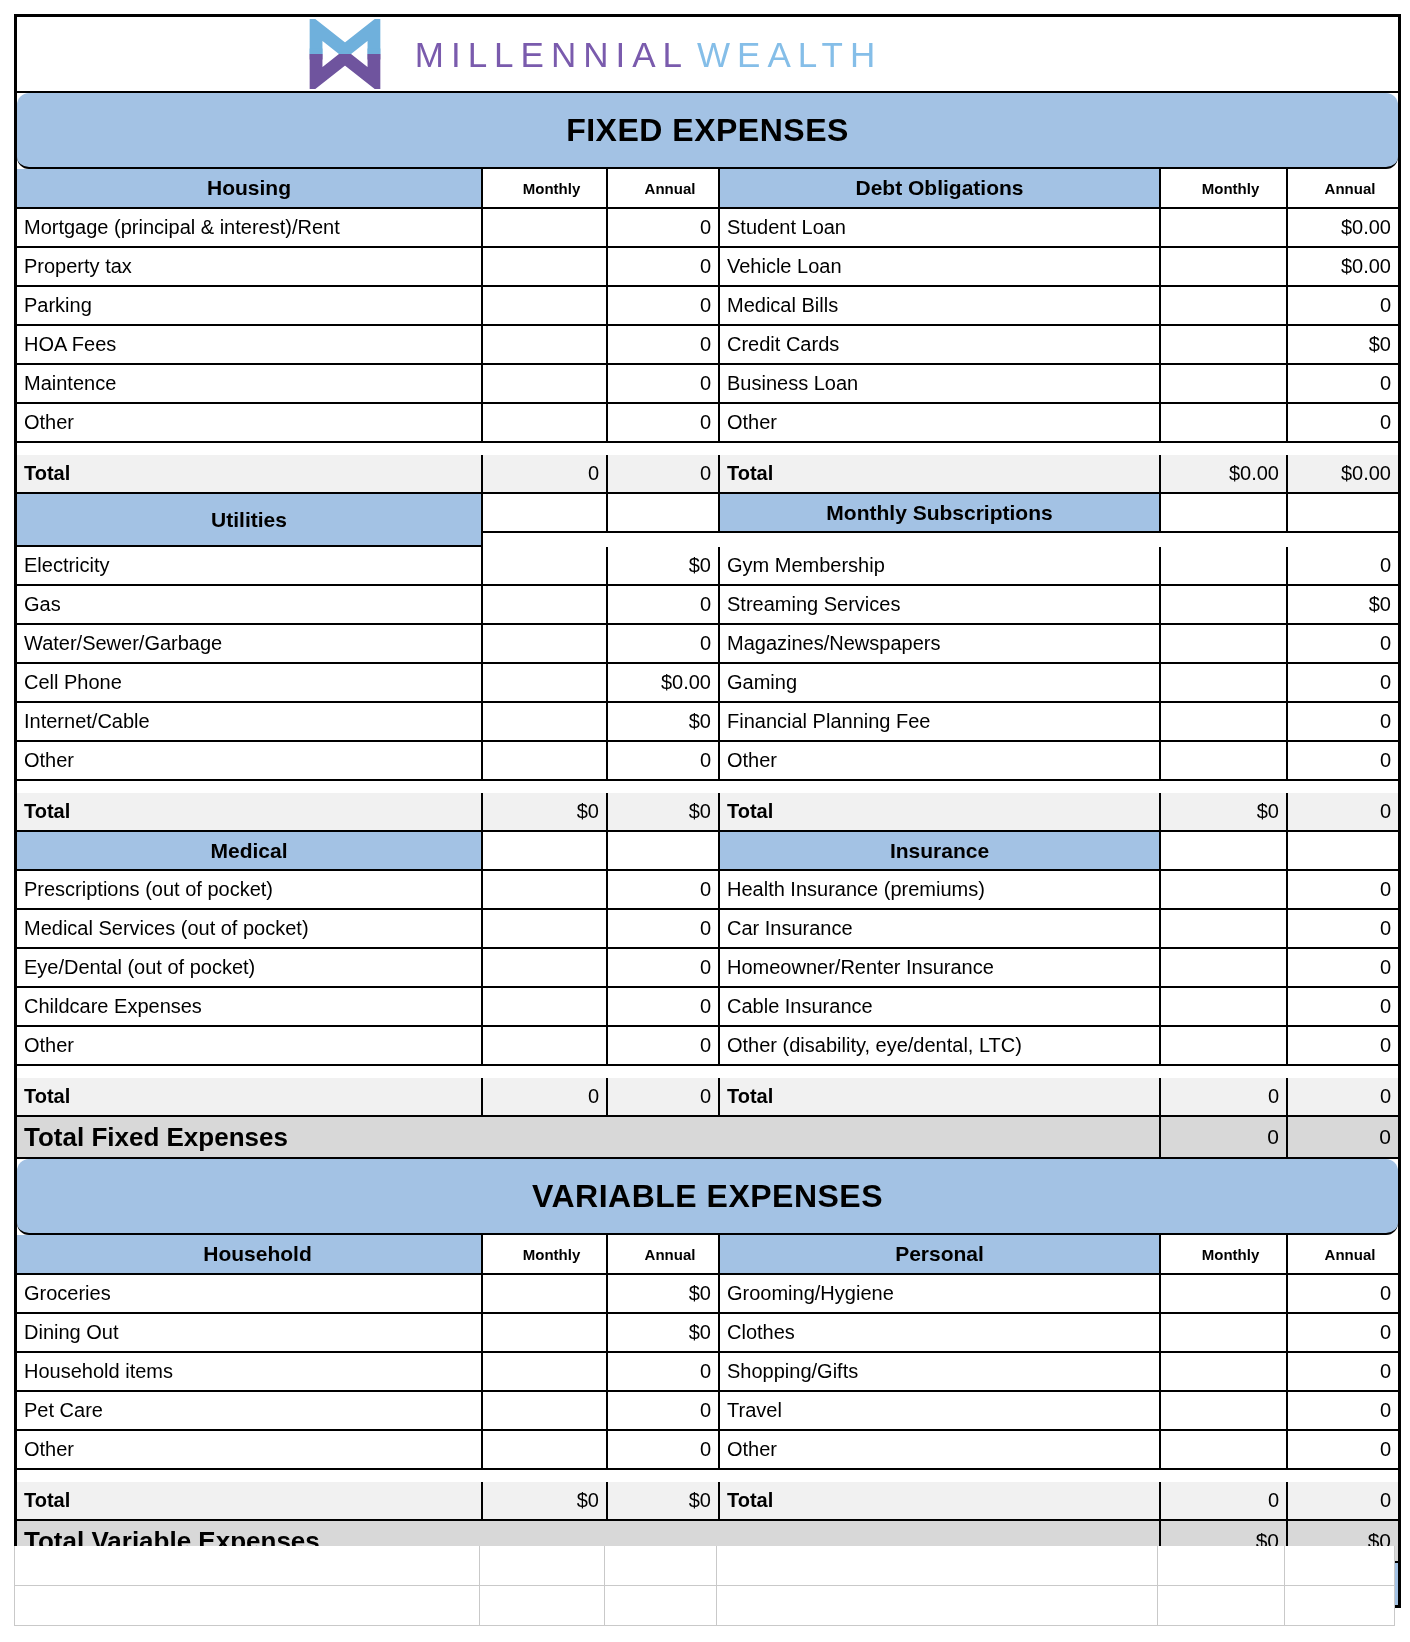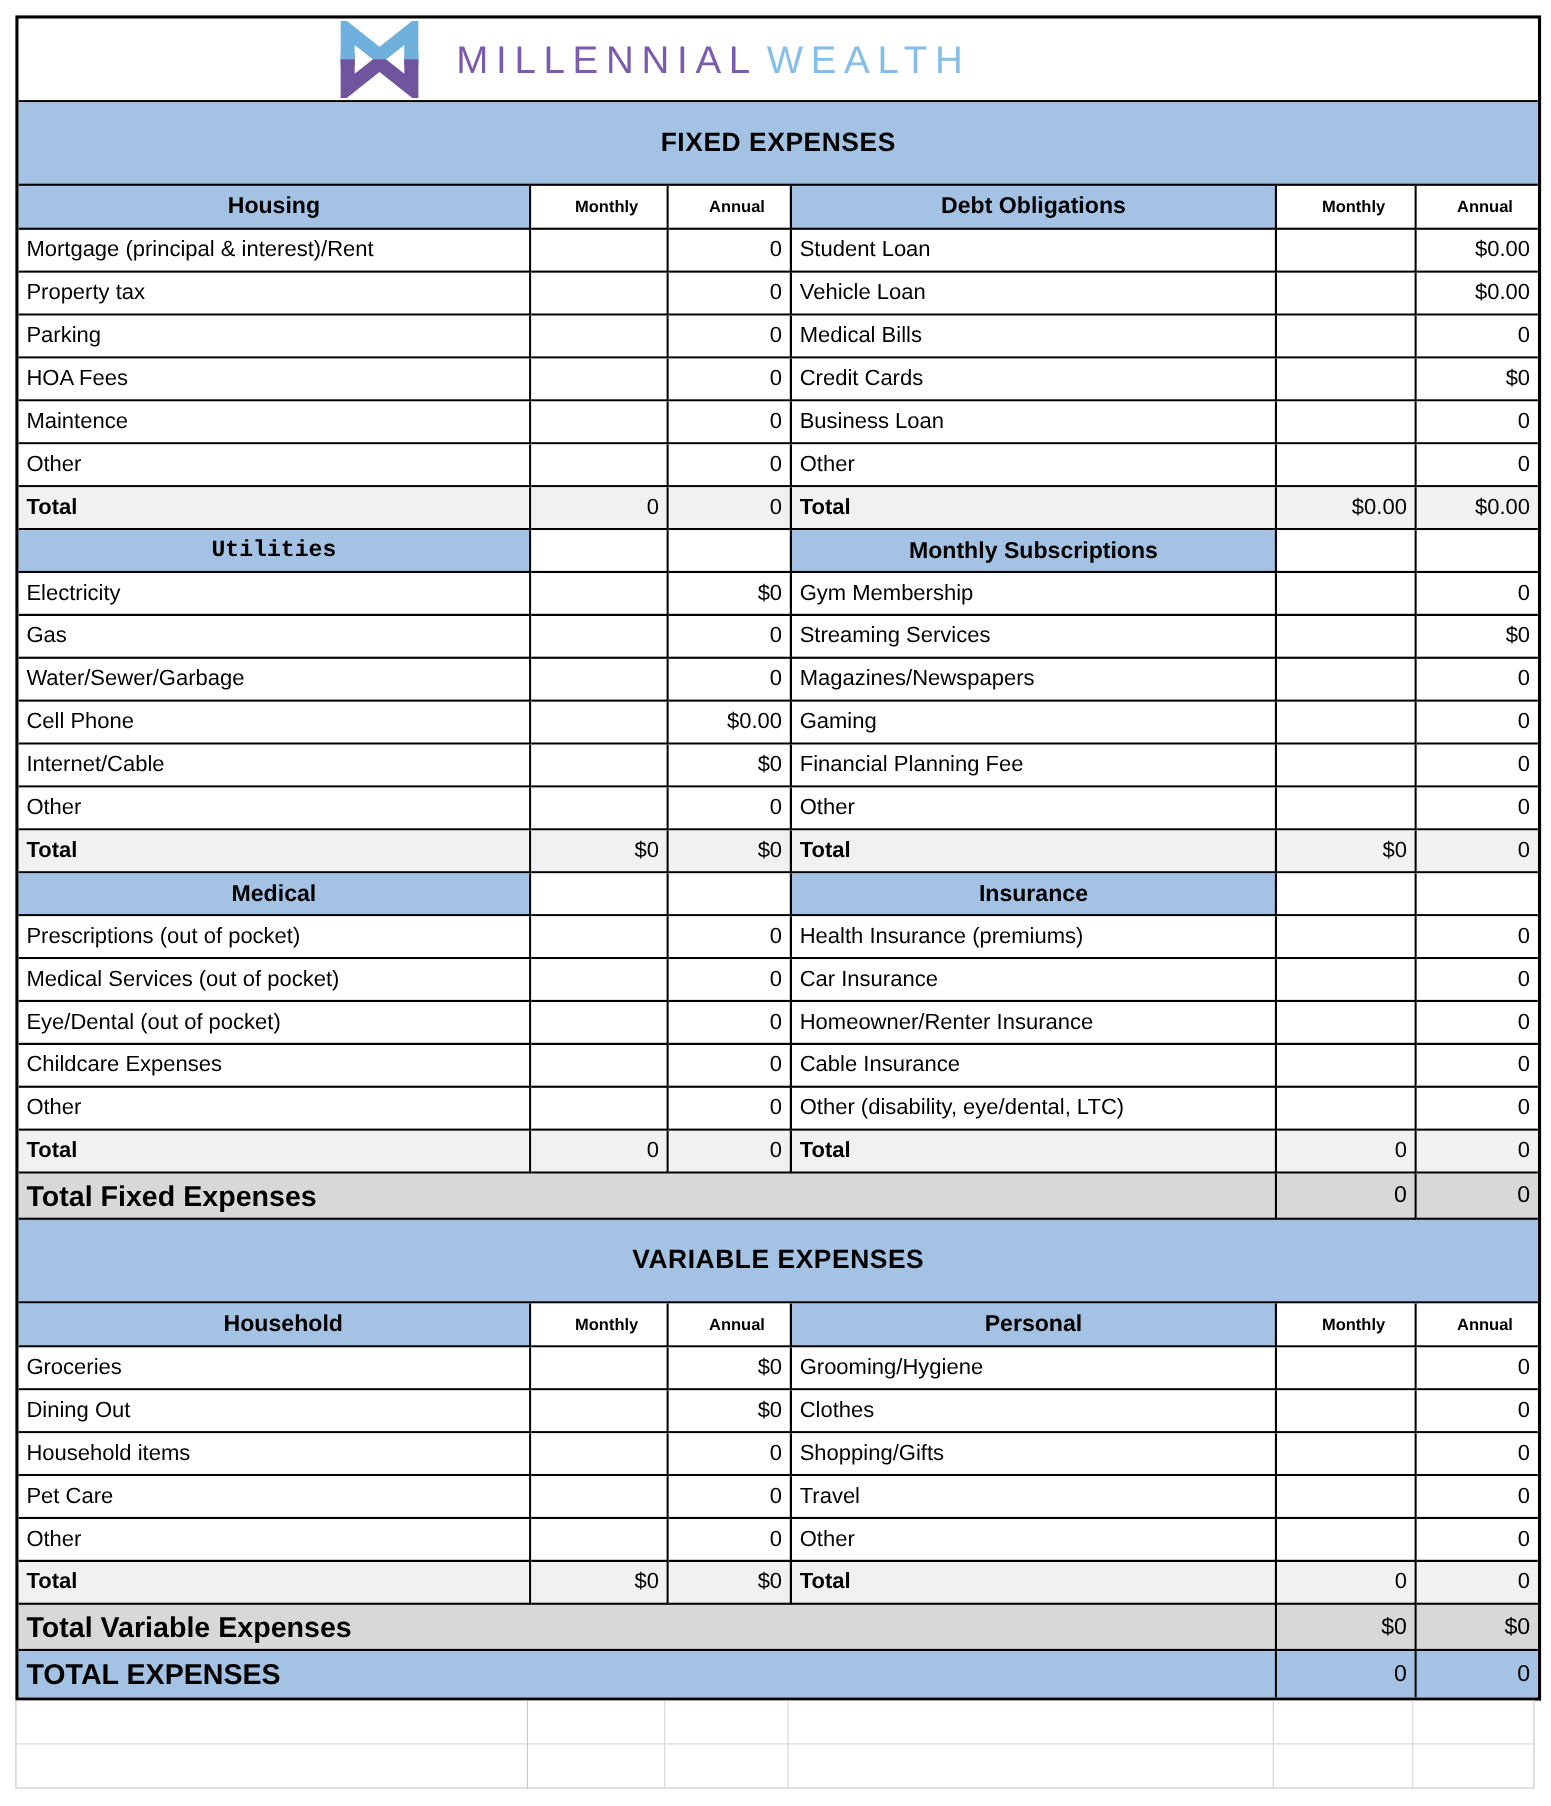--- a/index.html
+++ b/index.html
@@ -5,27 +5,27 @@
   html,body{margin:0;padding:0;background:#fff;}
   .page{position:relative;width:1410px;height:1642px;background:#ffffff;
         font-family:"Liberation Sans",sans-serif;color:#000;overflow:hidden;}
   .sheet{position:absolute;left:14px;top:14px;border:3px solid #000;background:#fff;
          display:grid;grid-template-columns:466px 125px 112px 441px 127px 110px;}
   .cell{box-sizing:border-box;background:#fff;border-right:2px solid #000;border-bottom:2px solid #000;
         display:flex;align-items:center;font-size:20px;overflow:hidden;white-space:nowrap;}
   .no-br{border-right:none;}
   .no-bb{border-bottom:none;}
   .blue{background:var(--blue);}
-  .gray1{background:var(--gray1);}
+  .gray1{background:var(--gray1);margin-top:12px;}
   .gray2{background:var(--gray2);}
   .bold{font-weight:bold;}
   .center{justify-content:center;}
   .label{justify-content:flex-start;padding-left:7px;}
   .num{justify-content:flex-end;padding-right:7px;}
-  .banner{justify-content:center;font-weight:bold;font-size:24px;letter-spacing:.5px;}
+  .banner{justify-content:center;font-weight:bold;font-size:32px;letter-spacing:.5px;border-radius:12px;}
   .colhead{justify-content:center;font-weight:bold;font-size:15px;padding-left:14px;}
   .sect{font-weight:bold;font-size:21px;}
   .summary{font-size:26px;}
   .grand{font-size:26px;}
   .sumnum{font-size:21px;}
   
   .logo-row{justify-content:center;}
   .logo-inner{display:flex;align-items:center;transform:translateX(-122px);}
   .logo-icon{display:block;margin-right:14px;}
   .logo-text{font-size:35px;letter-spacing:7px;font-weight:400;line-height:1;}
@@ -111,21 +111,21 @@
       <div class="cell num" style="height: 39px;">0</div>
       <div class="cell label" style="height: 39px;">Other</div>
       <div class="cell num" style="height: 39px;"></div>
       <div class="cell num no-br" style="height: 39px;">0</div>
       <div class="cell label bold gray1" style="height: 39px;">Total</div>
       <div class="cell num gray1" style="height: 39px;">0</div>
       <div class="cell num gray1" style="height: 39px;">0</div>
       <div class="cell label bold gray1" style="height: 39px;">Total</div>
       <div class="cell num gray1" style="height: 39px;">$0.00</div>
       <div class="cell num gray1 no-br" style="height: 39px;">$0.00</div>
-      <div class="cell blue sect center" style="height: 39px; font-family: Liberation Mono, monospace;">Utilities</div>
+      <div class="cell blue sect center" style="height: 53px;">Utilities</div>
       <div class="cell" style="height: 39px;"></div>
       <div class="cell" style="height: 39px;"></div>
       <div class="cell blue sect center" style="height: 39px;">Monthly Subscriptions</div>
       <div class="cell" style="height: 39px;"></div>
       <div class="cell no-br" style="height: 39px;"></div>
       <div class="cell label" style="height: 39px;">Electricity</div>
       <div class="cell num" style="height: 39px;"></div>
       <div class="cell num" style="height: 39px;">$0</div>
       <div class="cell label" style="height: 39px;">Gym Membership</div>
       <div class="cell num" style="height: 39px;"></div>

